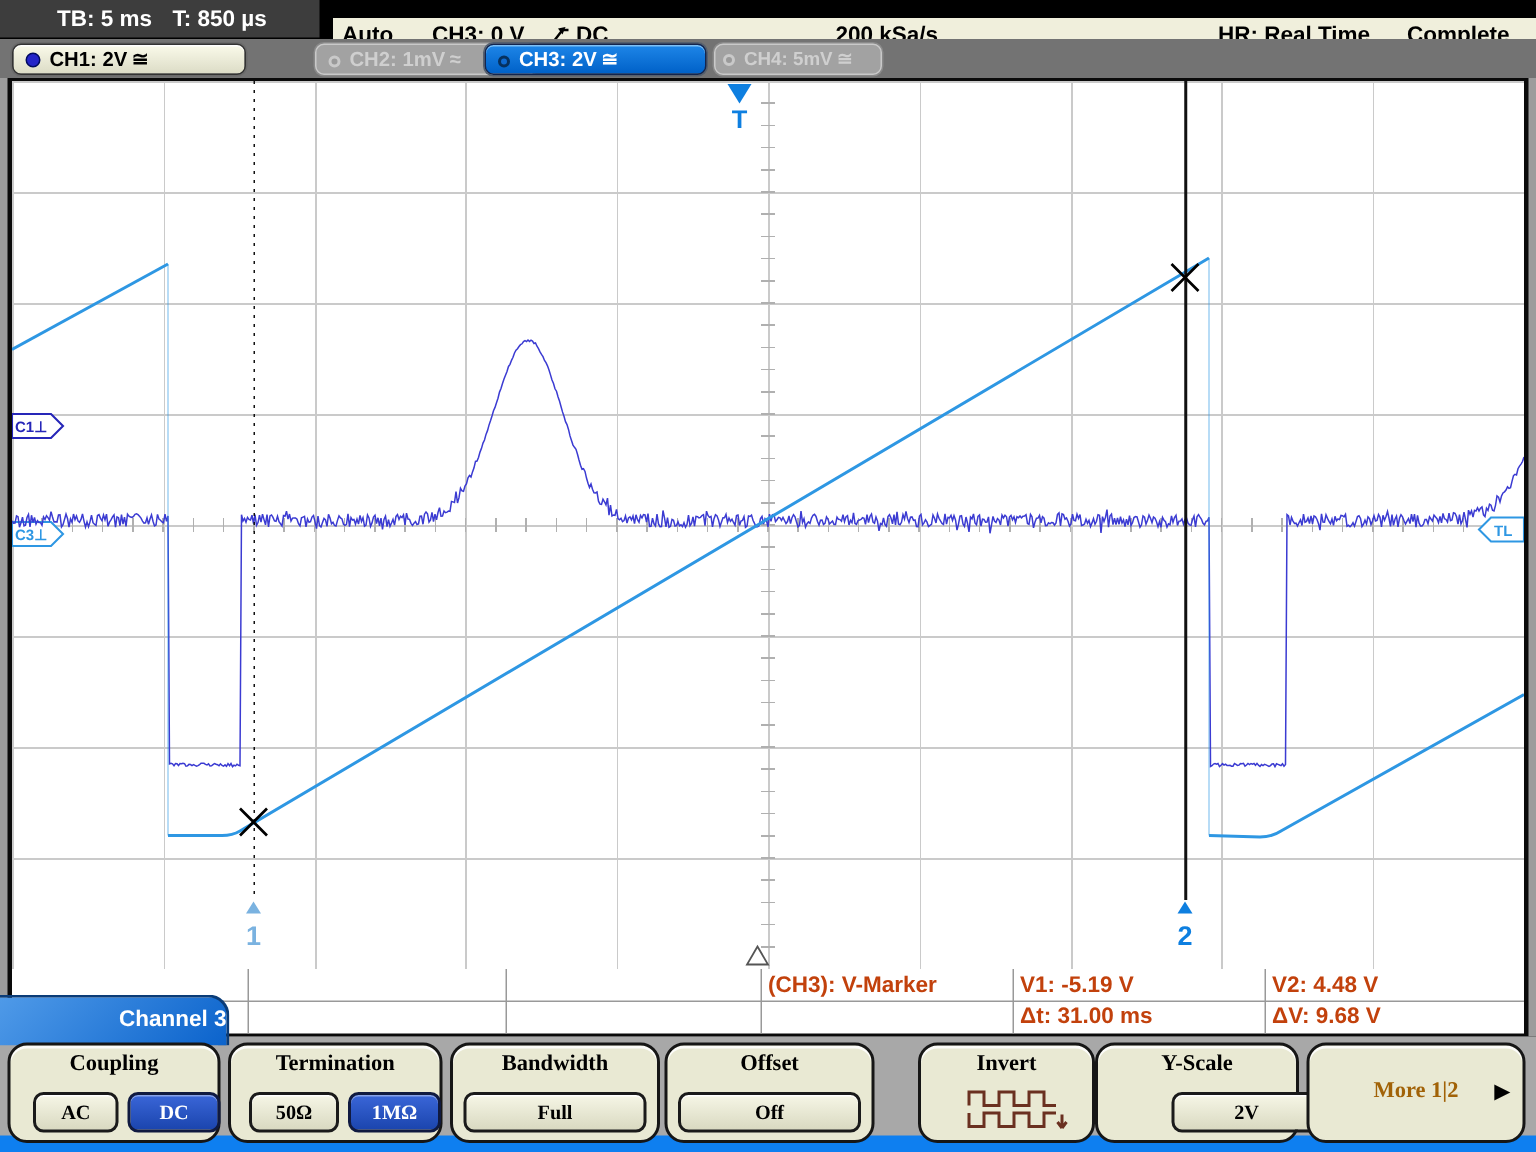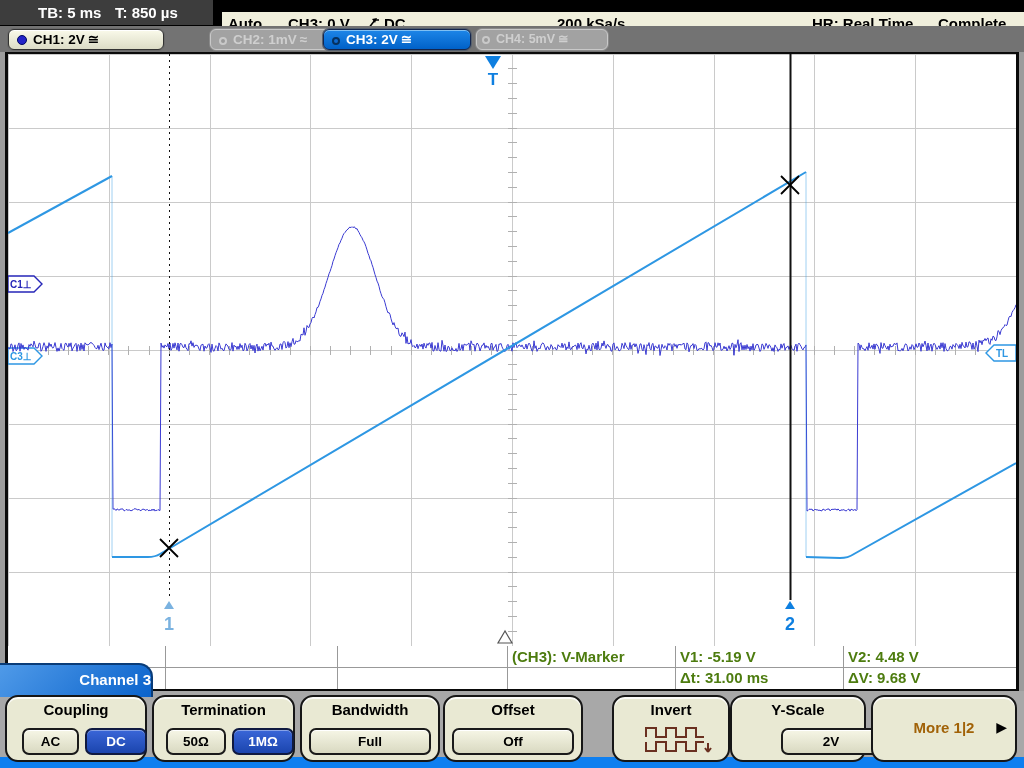--- a/index.html
+++ b/index.html
@@ -35,32 +35,32 @@
 
   
   .dispframe{left:0;top:52px;width:1024px;height:639px;background:#9c9c9c;}
   .dispblack{left:5px;top:52px;width:1014px;height:639px;background:#0a0a0a;}
   .wavearea{left:8px;top:54px;width:1008px;height:592px;background:#fff;}
 
   
   .meastable{left:8px;top:646px;width:1008px;height:43px;background:#fff;}
   .vline{position:absolute;top:0;width:1px;height:43px;background:#999;}
   .hline{position:absolute;left:0;top:21px;width:1008px;height:1px;background:#999;}
-  .mcell{position:absolute;font-size:15px;font-weight:bold;color:#4d7c0f;line-height:21px;
+  .mcell{position:absolute;font-size:15px;font-weight:bold;color:#c2410c;line-height:21px;
          padding-left:5px;white-space:nowrap;}
 
   
   .menubg{left:0;top:691px;width:1024px;height:77px;background:#a8a8a8;}
   .bluestrip{left:0;top:757px;width:1024px;height:11px;background:#0e7ff0;}
   .chan-tab{left:0;top:663px;width:153px;height:34px;color:#fff;font-size:15px;font-weight:bold;
             background:linear-gradient(135deg,#4f9ae8,#0b63cc);
             border-top:2px solid #0a3c78;border-right:2px solid #0a3c78;
             border-top-right-radius:14px;line-height:30px;padding-left:26px;text-align:right;}
   .panel{position:absolute;top:695px;height:67px;background:#e9e9d3;border:2px solid #161616;
-         border-radius:13px;box-shadow:inset 0 2px 0 rgba(255,255,255,.85);}
+         border-radius:13px;box-shadow:inset 0 2px 0 rgba(255,255,255,.85);font-family:Liberation Serif, serif;}
   .ptitle{position:absolute;left:0;top:4px;width:100%;text-align:center;font-size:15px;
           font-weight:bold;color:#000;}
   .skey{position:absolute;top:31px;height:27px;border-radius:7px;font-size:13.5px;font-weight:bold;
         text-align:center;line-height:24px;}
   .skey-off{background:linear-gradient(#f6f6e6,#d9d9c1);border:2px solid #1a1a1a;color:#000;
             box-shadow:inset 0 1px 0 #fff;}
   .skey-on{background:linear-gradient(#3a66d8,#1b45ae);border:2px solid #101a40;color:#fff;
            box-shadow:inset 0 1px 0 rgba(255,255,255,.4);}
   .more-label{position:absolute;left:0;top:22px;width:100%;text-align:center;font-size:15px;
               font-weight:bold;color:#a16207;}
@@ -91,21 +91,21 @@
   <div class="abs chrow">
     <div class="chbtn ch-on" style="left:8px;width:156px;">
       <span class="dot"></span><span>CH1: 2V</span><span class="sym">≅</span>
     </div>
     <div class="chbtn ch-off" style="left:170px;width:148px;margin-left:40px;">
       <span class="dot"></span><span>CH2: 1mV</span><span class="sym">≈</span>
     </div>
     <div class="chbtn ch-sel" style="left:323px;width:148px;">
       <span class="dot"></span><span>CH3: 2V</span><span class="sym">≅</span>
     </div>
-    <div class="chbtn ch-off" style="left:476px;width:132px;padding-left:5px;font-size:12.5px;">
+    <div class="chbtn ch-off" style="left:476px;width:112px;padding-left:5px;font-size:12.5px;">
       <span class="dot"></span><span>CH4: 5mV</span><span class="sym">≅</span>
     </div>
   </div>
 
   <div class="abs dispframe"></div>
   <div class="abs dispblack"></div>
   <div class="abs wavearea">
     <svg id="scope" width="1008" height="592">
         <g shape-rendering="crispEdges">
           <line x1="0.5" y1="0" x2="0.5" y2="592" stroke="#cacaca" stroke-width="1"></line>

